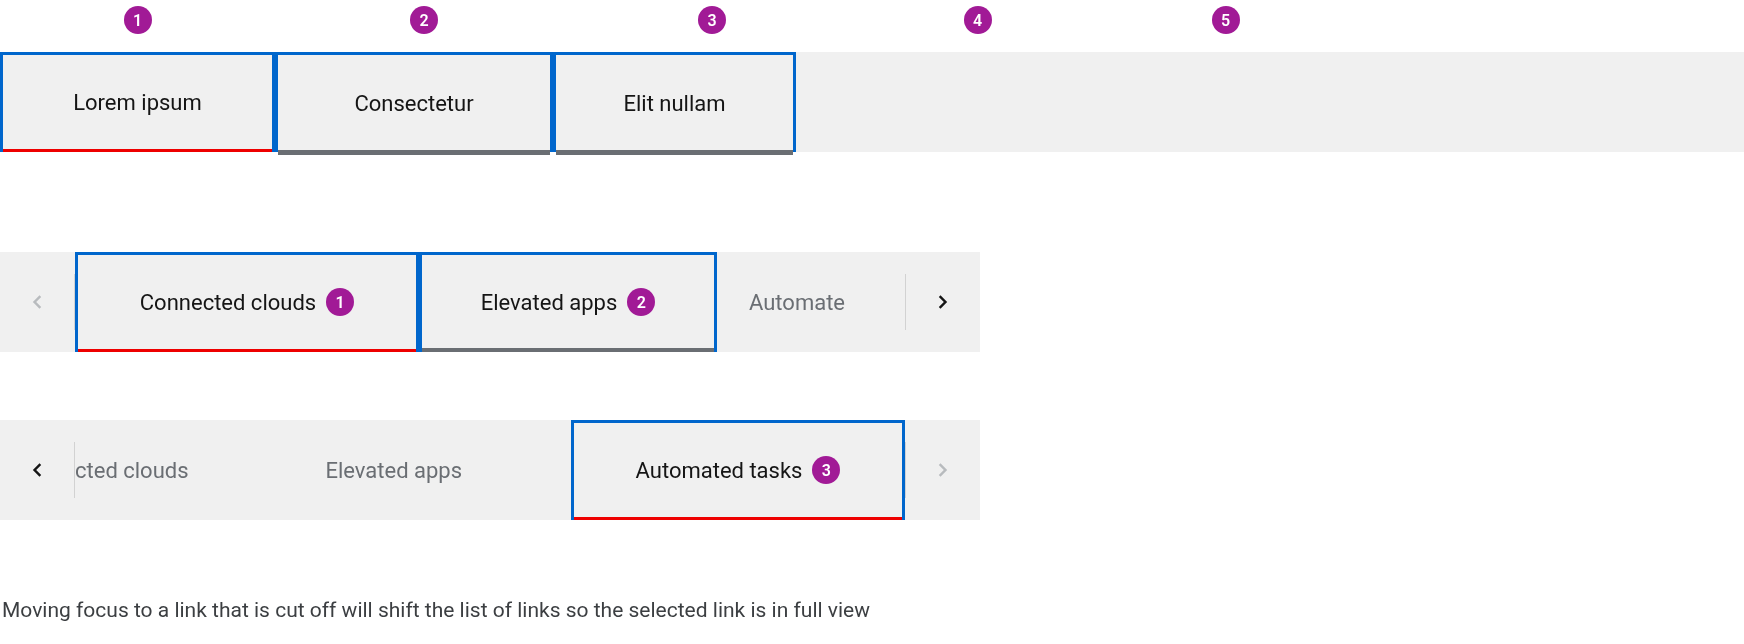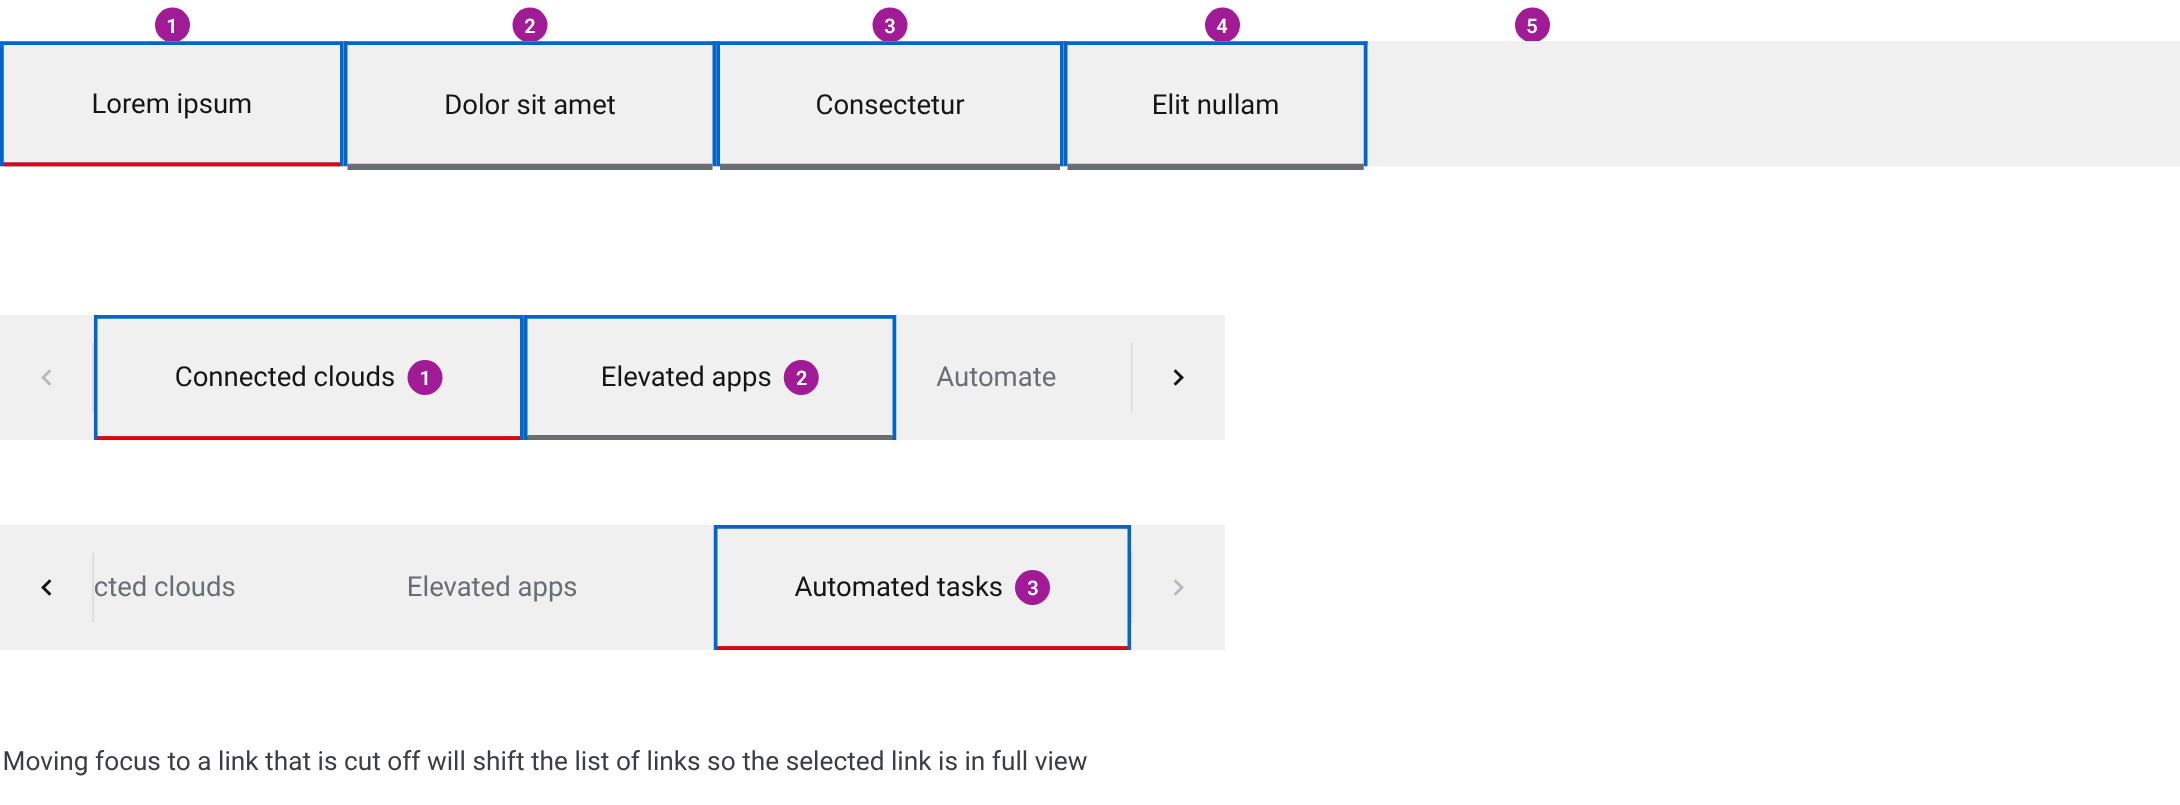--- a/index.html
+++ b/index.html
@@ -38,21 +38,21 @@
       left: 0;
     }
     .top-badges .badge-slot {
       display: flex;
       justify-content: center;
     }
 
     
     .tabbar {
       position: absolute;
-      top: 33px;
+      top: 52px;
       left: 0;
       width: 1744px;
       height: 100px;
       background: #f0f0f0;
       display: flex;
       align-items: stretch;
     }
     .tabbar .tab {
       height: 100px;
       display: flex;
@@ -202,23 +202,20 @@
     </div>
   <div class="badge-slot" style="width:243px">
       <span class="badge">5</span>
     </div>
 </div>
 
 <div class="tabbar">
   <div class="tab tab1 active">
       <span>Lorem ipsum</span>
     </div>
-  <div class="tab tab2">
-      <span>Dolor sit amet</span>
-    </div>
   <div class="tab tab3">
       <span>Consectetur</span>
     </div>
   <div class="tab tab5">
       <span>Elit nullam</span>
     </div>
   <div class="rest"></div>
 </div>
 
 <div class="overflow-bar a">

